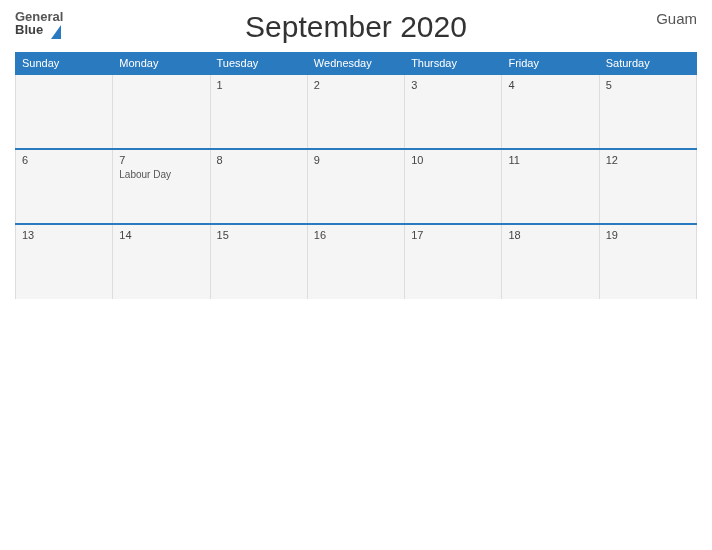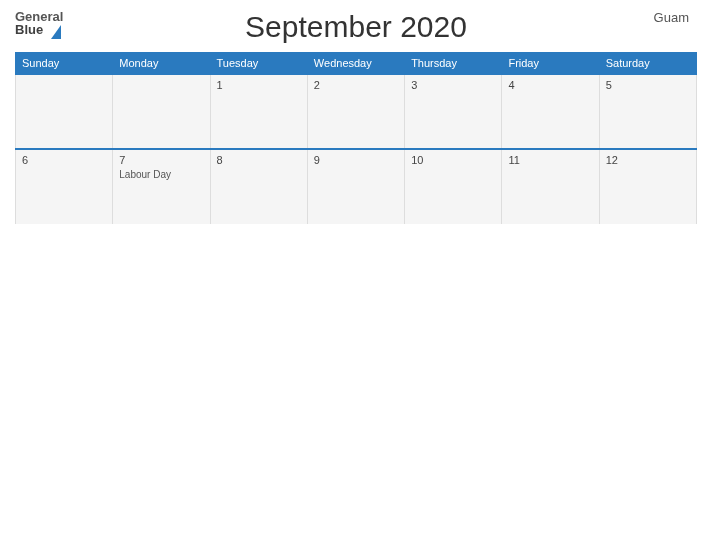--- a/index.html
+++ b/index.html
@@ -58,22 +58,22 @@
       position: relative;
     }
     .title {
       font-size: 30px;
       font-weight: 300;
       color: #333;
       text-align: center;
     }
     .country {
       position: absolute;
-      right: 8px;
-      font-size: 13px;
+      right: 0;
+      font-size: 15px;
       color: #555;
     }
     .calendar-table {
       width: 100%;
       border-collapse: collapse;
       table-layout: fixed;
     }
     .col-header {
       background-color: #2a7abf;
       color: #fff;
@@ -174,15 +174,38 @@
           <td>
             <span class="day-number">10</span>
           </td>
           <td>
             <span class="day-number">11</span>
           </td>
           <td>
             <span class="day-number">12</span>
           </td>
         </tr>
+        <tr class="week-row">
+          <td>
+            <span class="day-number">13</span>
+          </td>
+          <td>
+            <span class="day-number">14</span>
+          </td>
+          <td>
+            <span class="day-number">15</span>
+          </td>
+          <td>
+            <span class="day-number">16</span>
+          </td>
+          <td>
+            <span class="day-number">17</span>
+          </td>
+          <td>
+            <span class="day-number">18</span>
+          </td>
+          <td>
+            <span class="day-number">19</span>
+          </td>
+        </tr>
       </tbody>
   </table>
 </div>
 
 </body></html>

